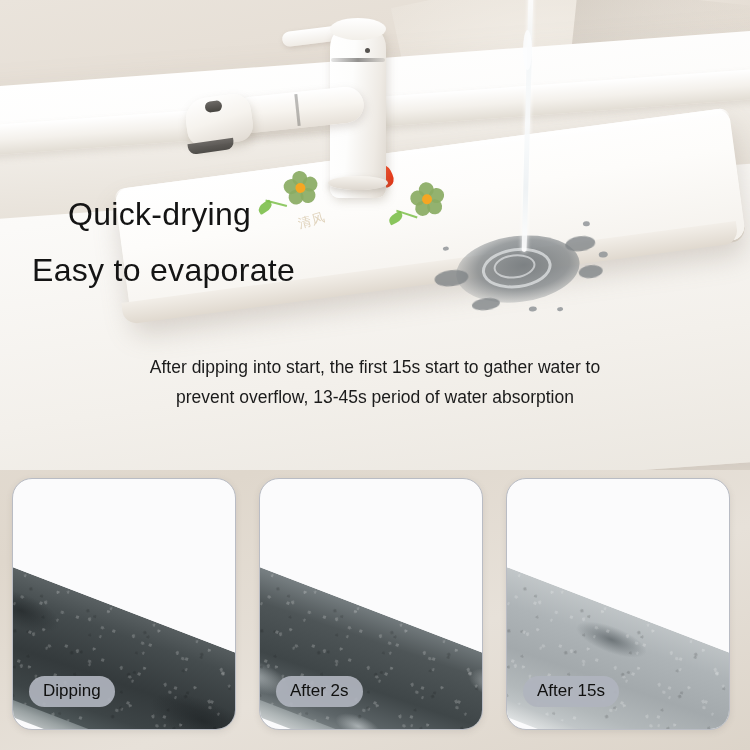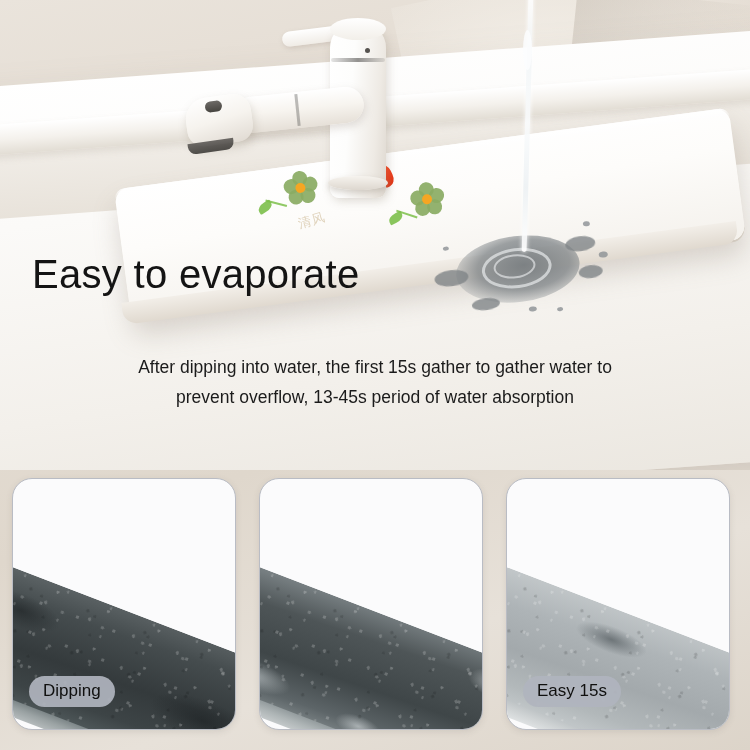--- a/index.html
+++ b/index.html
@@ -228,21 +228,21 @@
     transform:rotate(-8deg);
     opacity:.85;
   }
 
   
   .headline {
     position:absolute; color:#141414; font-weight:400;
     letter-spacing:.3px; white-space:nowrap;
   }
   #h1 { left:68px; top:196px; font-size:32px; }
-  #h2 { left:32px; top:252px; font-size:40px; }
+  #h2 { left:32px; top:252px; font-size:32px; }
 
   
   .body-copy {
     position:absolute; left:0; top:352px; width:750px;
     text-align:center; color:#1b1b1b; font-size:17.5px; line-height:30px;
   }
   .body-copy div { white-space:nowrap; }
 
   
   .panels {
@@ -401,24 +401,25 @@
     <div class="faucet-cap"></div>
     <div class="faucet-ring"></div>
     <div class="faucet-dot"></div>
     <div class="faucet-arm"></div>
     <div class="faucet-arm-seam"></div>
     <div class="faucet-head"></div>
     <div class="faucet-head-btn"></div>
     <div class="faucet-nozzle"></div>
     <div class="faucet-base"></div>
 
+    <div class="headline" id="h1">Quick-drying</div>
     <div class="headline" id="h2">Easy to evaporate</div>
 
     <div class="body-copy">
-      <div>After dipping into water, the first 15s gather to gather water to</div>
+      <div>After dipping into start, the first 15s start to gather water to</div>
       <div>prevent overflow, 13-45s period of water absorption</div>
     </div>
   </div>
 
   <div class="panels">
 
     <div class="panel" id="panel0">
       <div class="strip wet">
         <div class="strip-face">
           <div class="speckle"></div>
@@ -428,26 +429,27 @@
       <div class="caption">Dipping</div>
     </div>
 
     <div class="panel" id="panel1">
       <div class="strip half">
         <div class="strip-face">
           <div class="speckle"></div>
         </div>
         <div class="strip-edge"></div>
       </div>
+      <div class="caption">After 2s</div>
     </div>
 
     <div class="panel" id="panel2">
       <div class="strip dry">
         <div class="strip-face">
           <div class="speckle"></div>
         </div>
         <div class="strip-edge"></div>
       </div>
-      <div class="caption">Easy 15s</div>
+      <div class="caption">After 15s</div>
     </div>
   </div>
 
 </div>
 
 </body></html>

